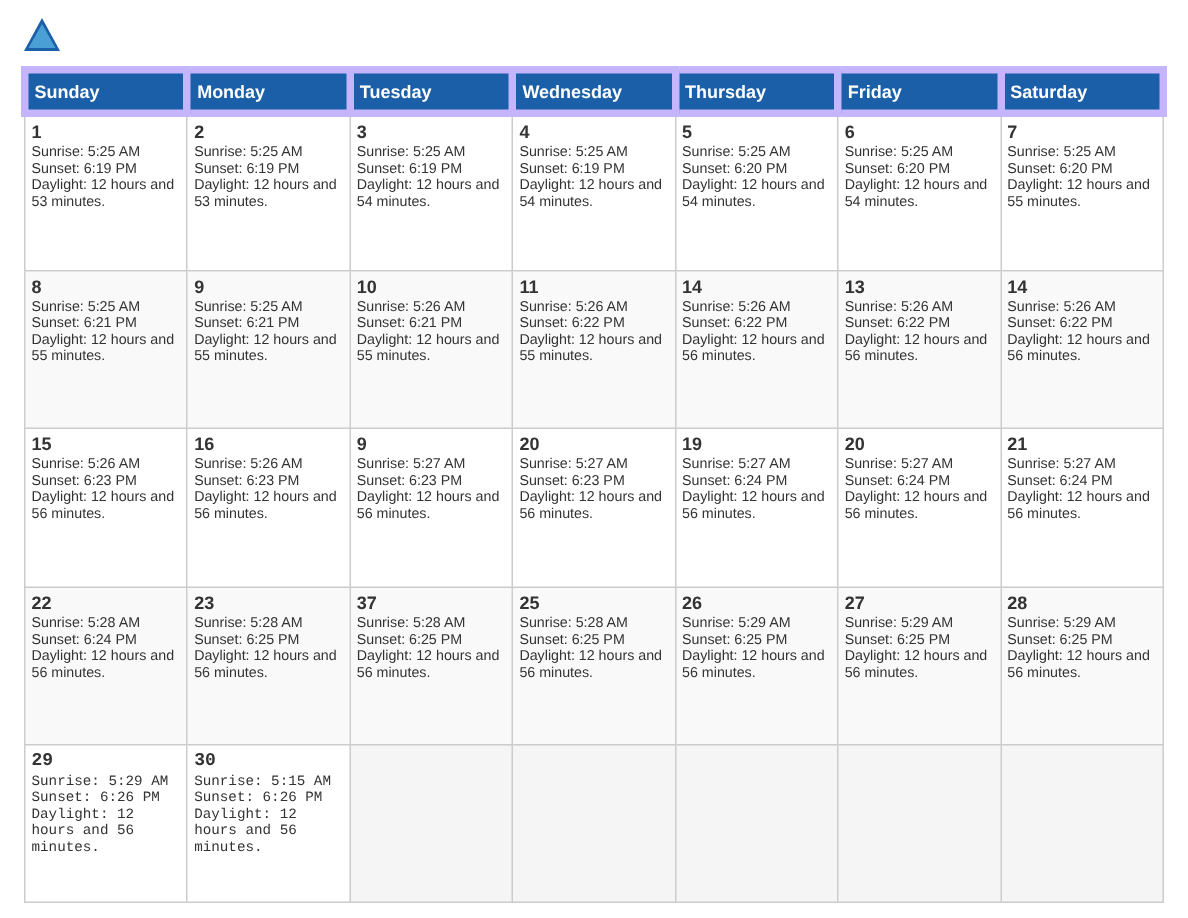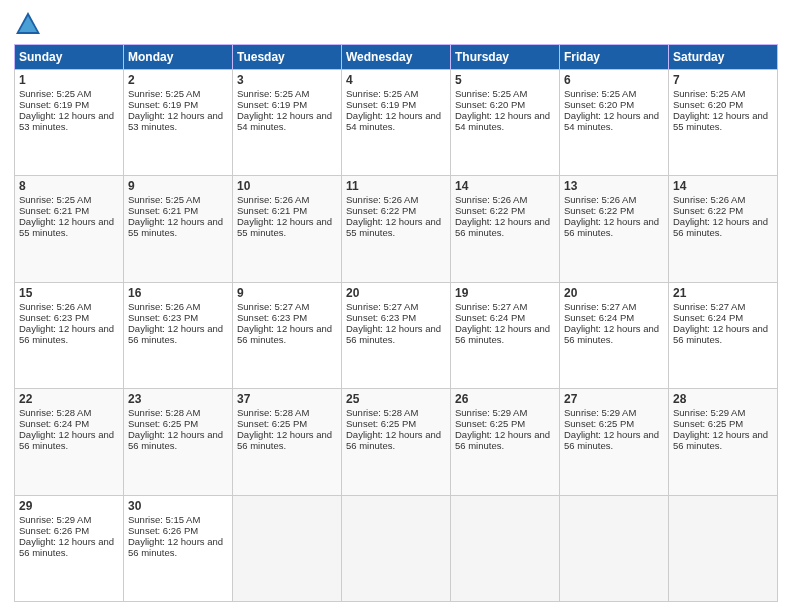--- a/index.html
+++ b/index.html
@@ -65,33 +65,34 @@
       border-collapse: collapse;
       width: 100%;
       table-layout: fixed;
     }
     .calendar th {
       background: #1a5fa8;
       color: #fff;
       font-size: 12px;
       padding: 5px 4px;
       text-align: left;
-      border: 1px solid #c4b5fd;
+      border: 5px solid #c4b5fd;
       font-weight: bold;
     }
     .calendar td {
       border: 1px solid #ccc;
       vertical-align: top;
       padding: 3px 4px;
       font-size: 9.5px;
       color: #333;
       height: 78px;
     }
     .calendar tr:last-child td {
       height: 78px;
+      font-family: Liberation Mono, monospace;
     }
     .day-num {
       font-size: 12px;
       font-weight: bold;
       display: block;
       margin-bottom: 1px;
     }
     .cell-empty {
       background: #f5f5f5;
     }

